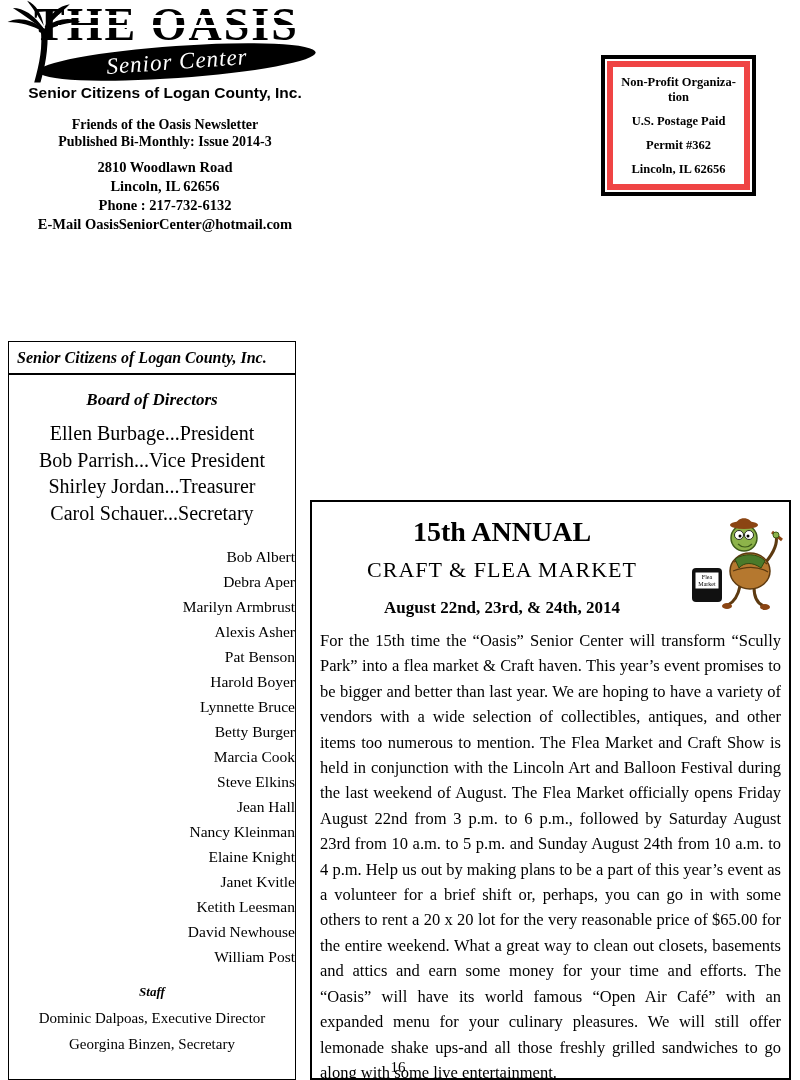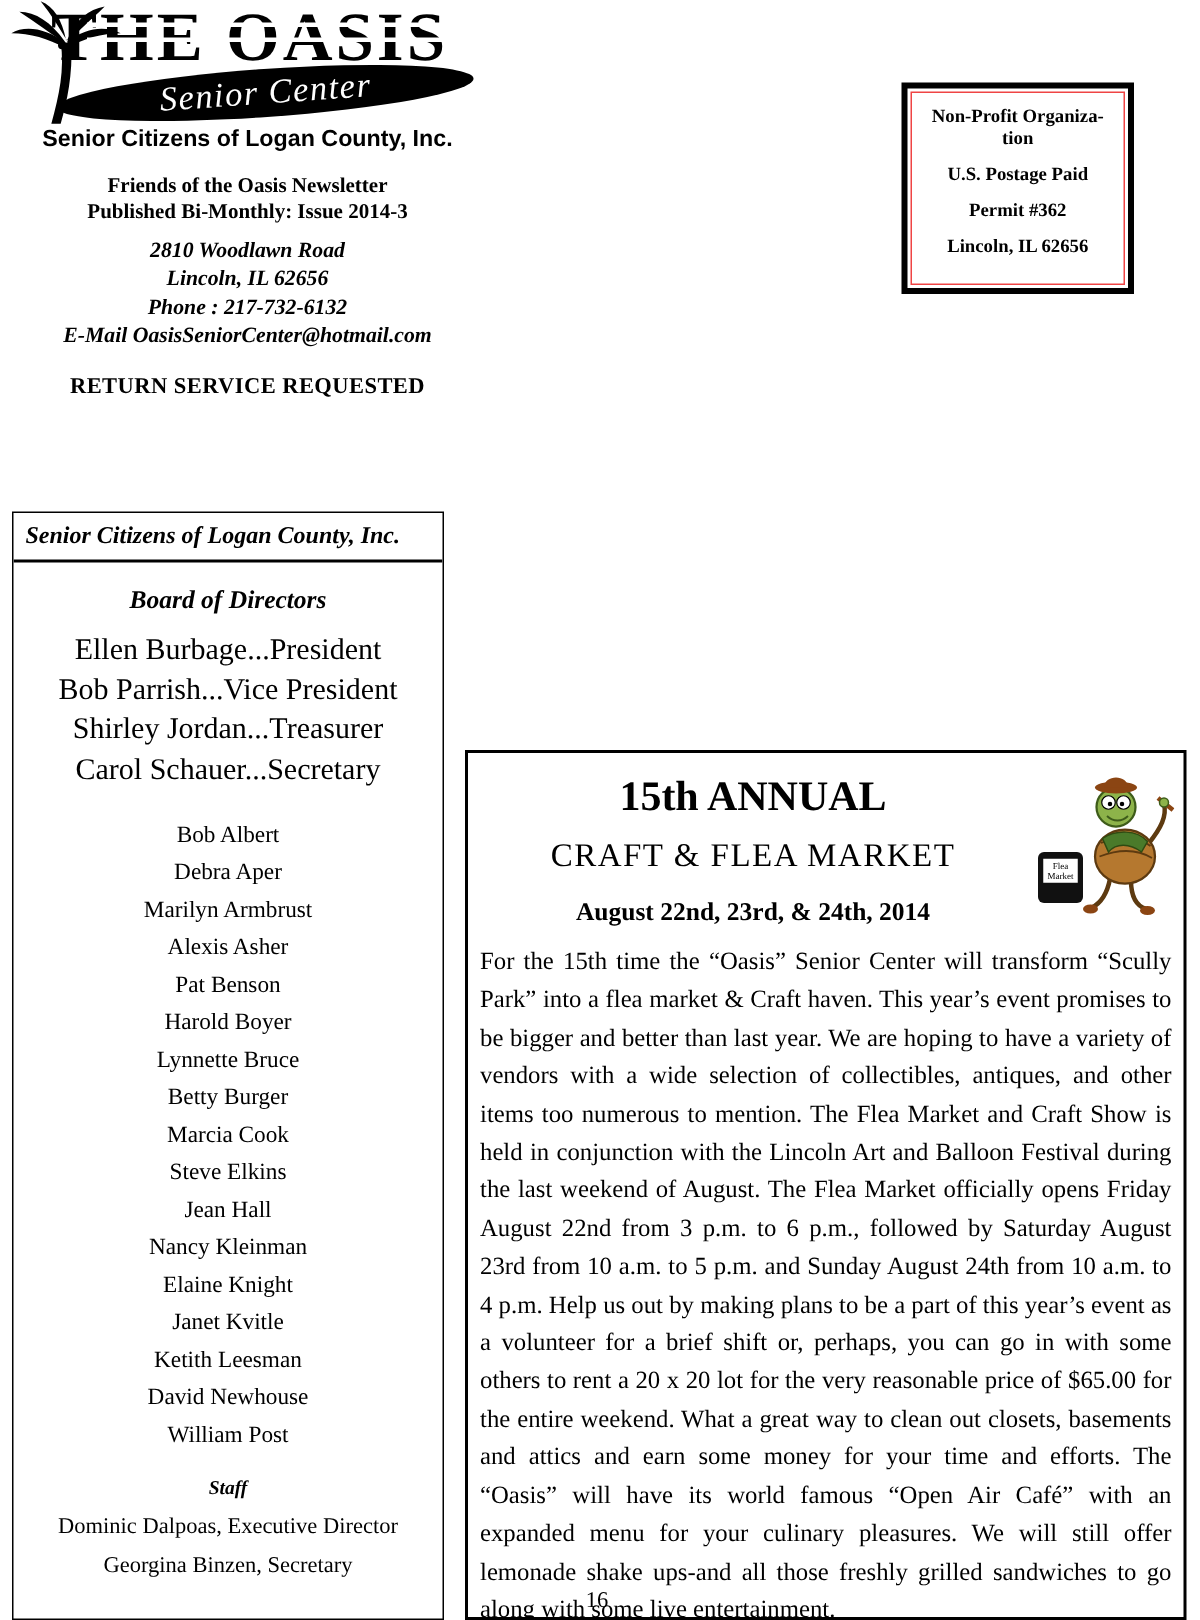--- a/index.html
+++ b/index.html
@@ -26,40 +26,40 @@
   }
   .swoosh span { color:#fff; font-style:italic; font-size:23px; letter-spacing:1px; }
   .org-name {
     position:absolute; top:82px; left:0; width:100%; text-align:center;
     font-family:"Liberation Sans", sans-serif; font-weight:bold; font-size:15.5px;
   }
 
   .pub-info { position:absolute; left:10px; top:116px; width:310px; text-align:center;
     font-weight:bold; font-size:14px; line-height:17px; }
   .address { position:absolute; left:10px; top:158px; width:310px; text-align:center;
-    font-weight:bold; font-size:14.5px; line-height:19px;font-style:italic; }
+    font-weight:bold; font-size:14.5px; line-height:19px; }
   .return-service { position:absolute; left:10px; top:250px; width:310px; text-align:center;
     font-weight:bold; font-size:15px; letter-spacing:0.3px; }
 
   
   .postage-box { position:absolute; left:601px; top:55px; width:155px; height:141px;
     border:4px solid #000; padding:2px; background:#fff; }
-  .postage-inner { width:100%; height:100%; border:1px solid #ef4444; text-align:center;
+  .postage-inner { width:100%; height:100%; border:6px solid #ef4444; text-align:center;
     padding-top:8px; font-weight:bold; font-size:12.5px; line-height:15px; }
   .p-gap { margin-top:9px; }
 
   
   .board-box { position:absolute; left:8px; top:341px; width:288px; height:739px;
     border:1px solid #000; background:#fff; text-align:center; overflow:hidden; }
   .board-title { text-align:left; font-style:italic; font-weight:bold; font-size:16px;
     padding:7px 6px 6px 8px; white-space:nowrap; }
   .board-rule { border-top:2px solid #000; }
   .directors-heading { font-style:italic; font-weight:bold; font-size:17px; margin:15px 0 10px; }
   .officer { font-size:20px; line-height:26.5px; }
-  .members-list { margin-top:18px; }
+  .members-list { margin-top:18px;text-align:right; }
   .member { font-size:15.5px; line-height:25px; }
   .staff-heading { font-style:italic; font-weight:bold; font-size:13px; margin:15px 0 5px; }
   .staff-line { font-size:15px; line-height:26px; }
 
   
   .flea-box { position:absolute; left:310px; top:500px; width:481px; height:580px;
     border:2px solid #000; background:#fff; }
   .flea-header { display:flex; align-items:flex-start; padding:6px 4px 0 4px; height:122px; }
   .balloon-logo { width:106px; text-align:center; line-height:1.05; }
   .balloon-city { color:#c9218e; font-family:"Liberation Sans", sans-serif; font-weight:bold;
@@ -107,21 +107,20 @@
     <div>Published Bi-Monthly: Issue 2014-3</div>
   </div>
 
   <div class="address">
     <div>2810 Woodlawn Road</div>
     <div>Lincoln, IL 62656</div>
     <div>Phone : 217-732-6132</div>
     <div>E-Mail  OasisSeniorCenter@hotmail.com</div>
   </div>
 
-  <div class="return-service">RETURN SERVICE REQUESTED</div>
 
   <div class="postage-box">
     <div class="postage-inner">
       <div>Non-Profit Organiza-</div>
       <div>tion</div>
       <div class="p-gap">U.S. Postage Paid</div>
       <div class="p-gap">Permit #362</div>
       <div class="p-gap">Lincoln, IL  62656</div>
     </div>
   </div>

